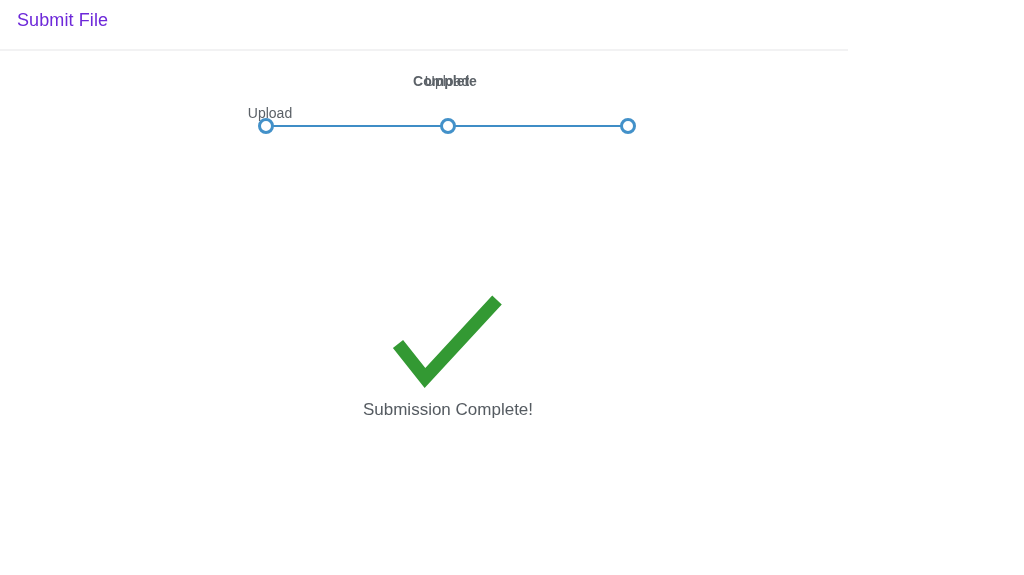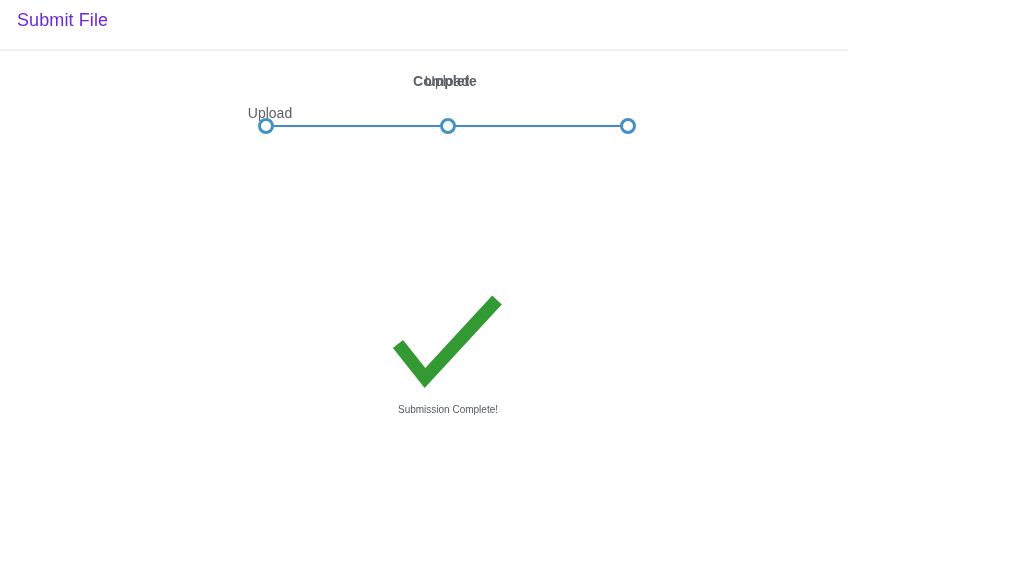--- a/index.html
+++ b/index.html
@@ -112,21 +112,21 @@
     top: 0px;
     width: 130px;
     height: 100px;
   }
   .result-text {
     position: absolute;
     left: 0;
     top: 112px;
     width: 896px;
     text-align: center;
-    font-size: 10px;
+    font-size: 17px;
     color: #555b61;
     line-height: 16px;
     white-space: nowrap;
   }
 </style>
 </head>
 <body>
 
 <div class="page-header">
   <div class="page-title">Submit File</div>

